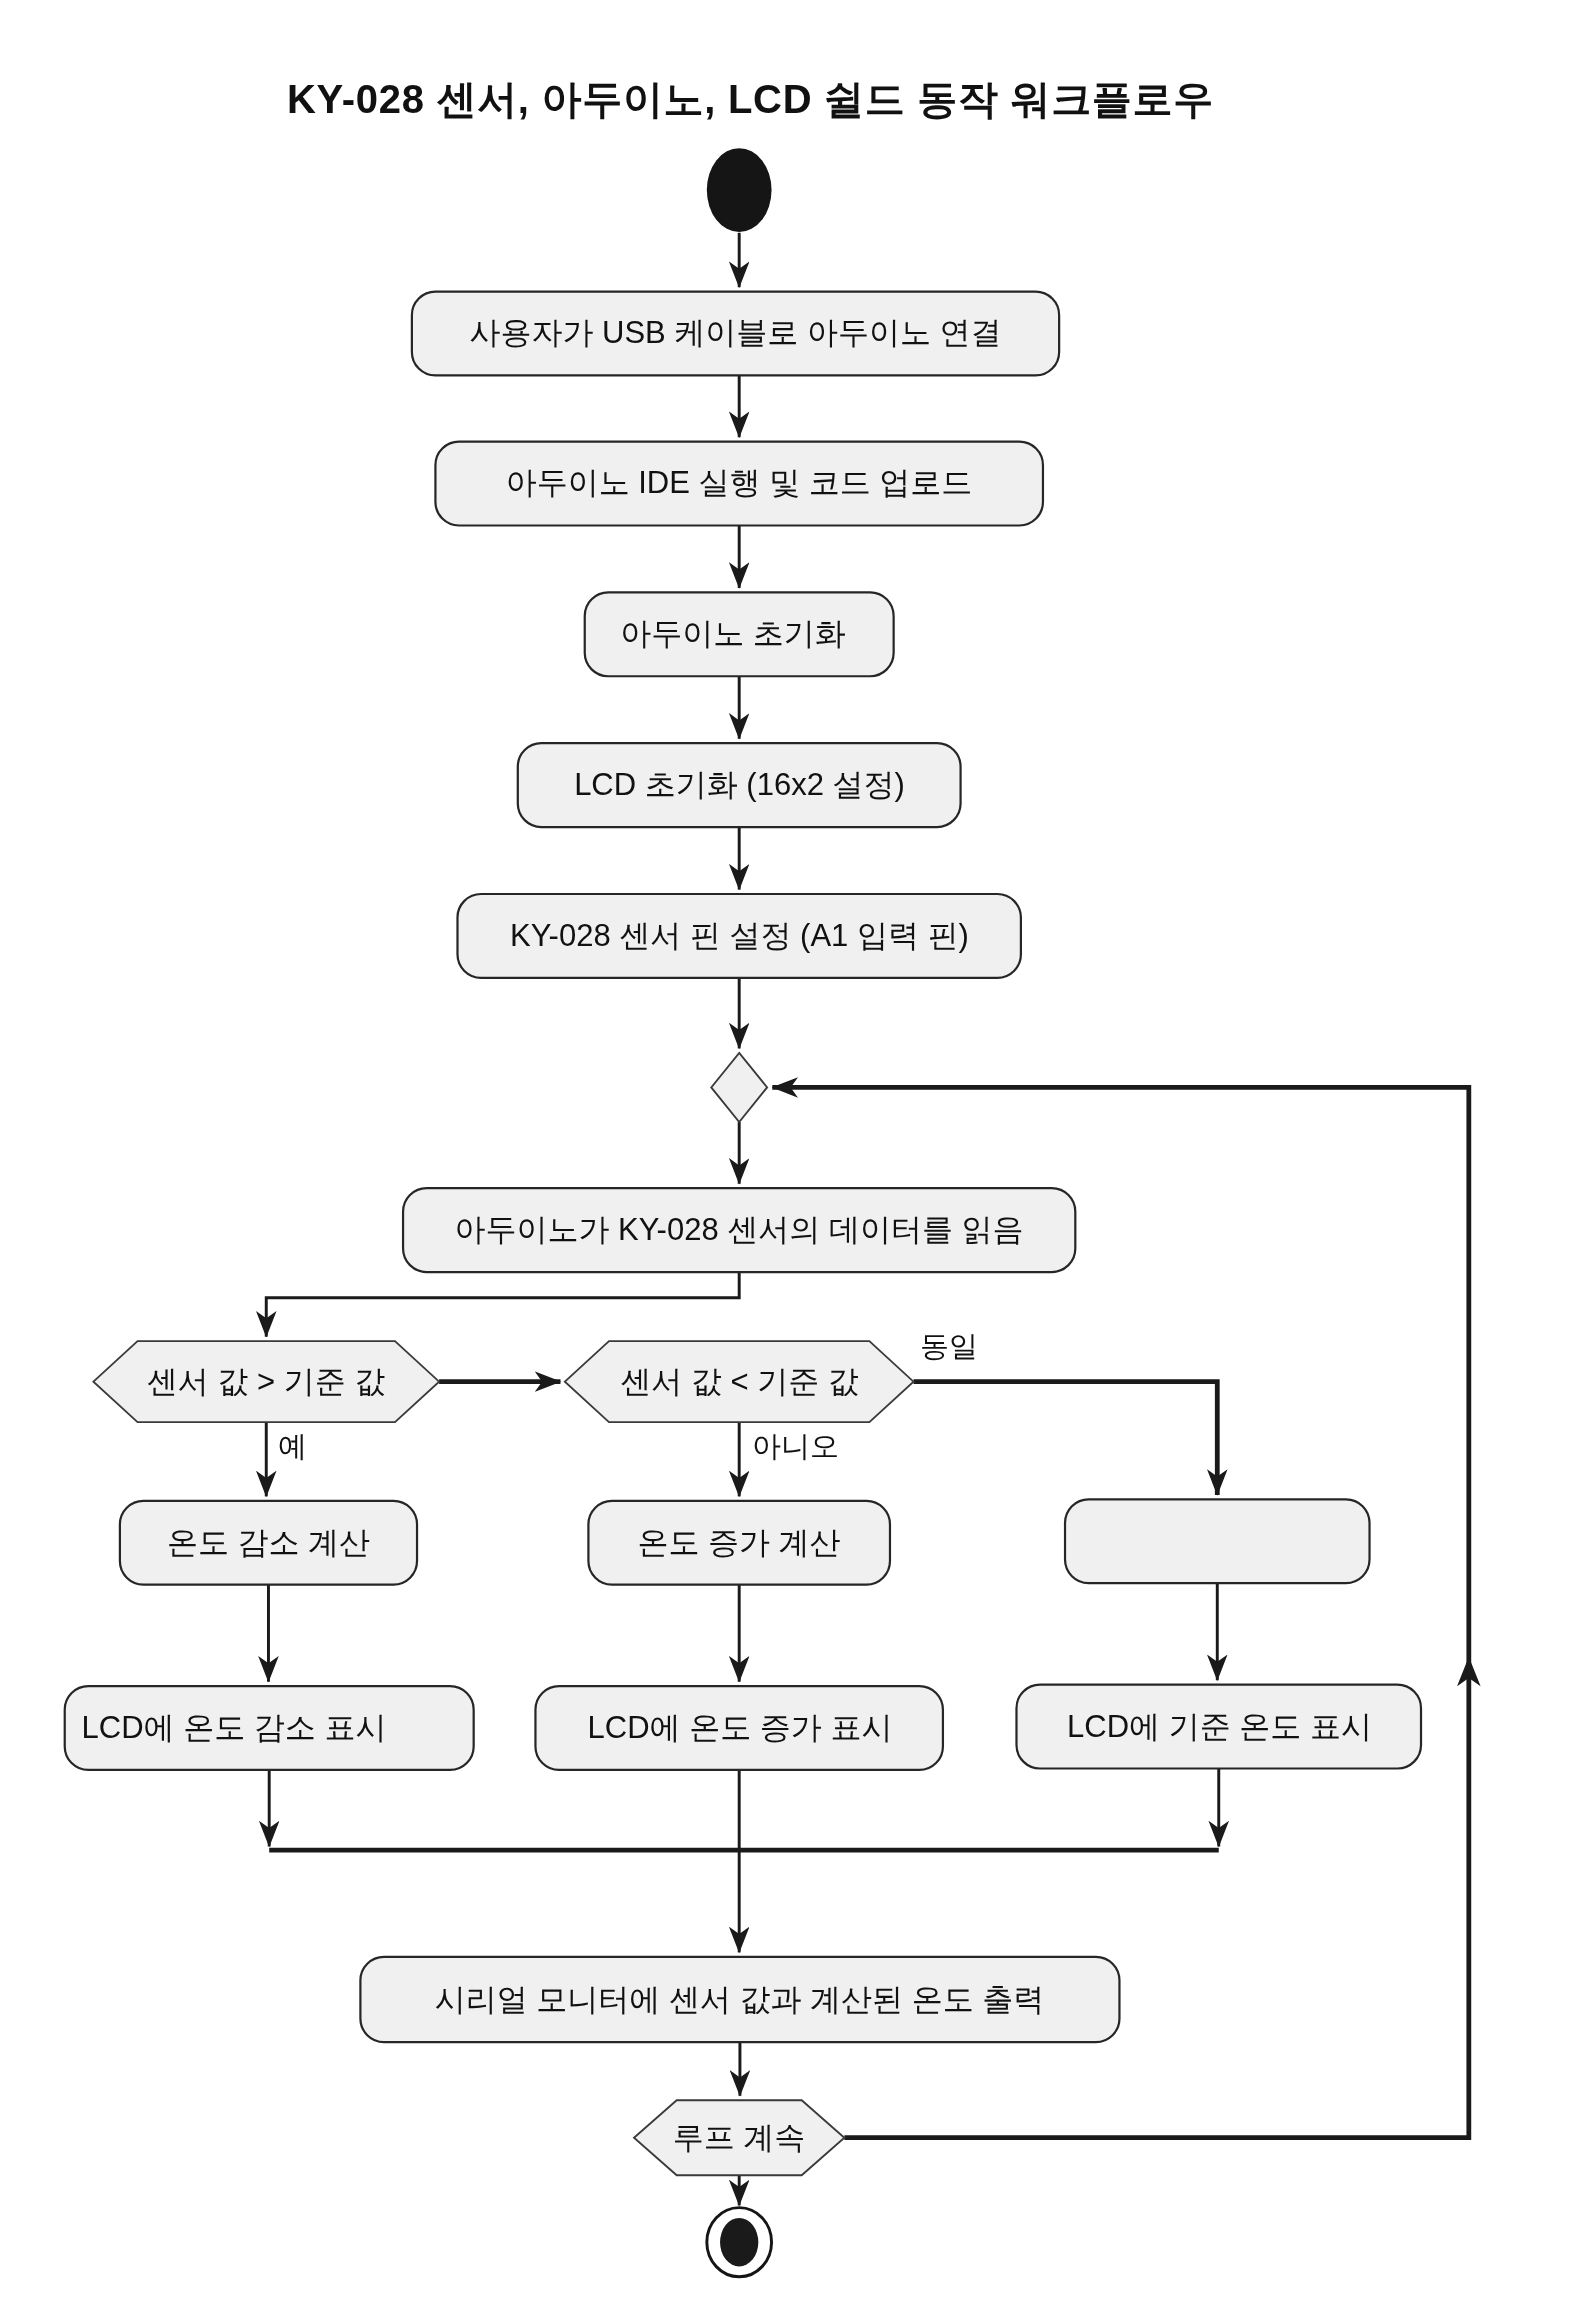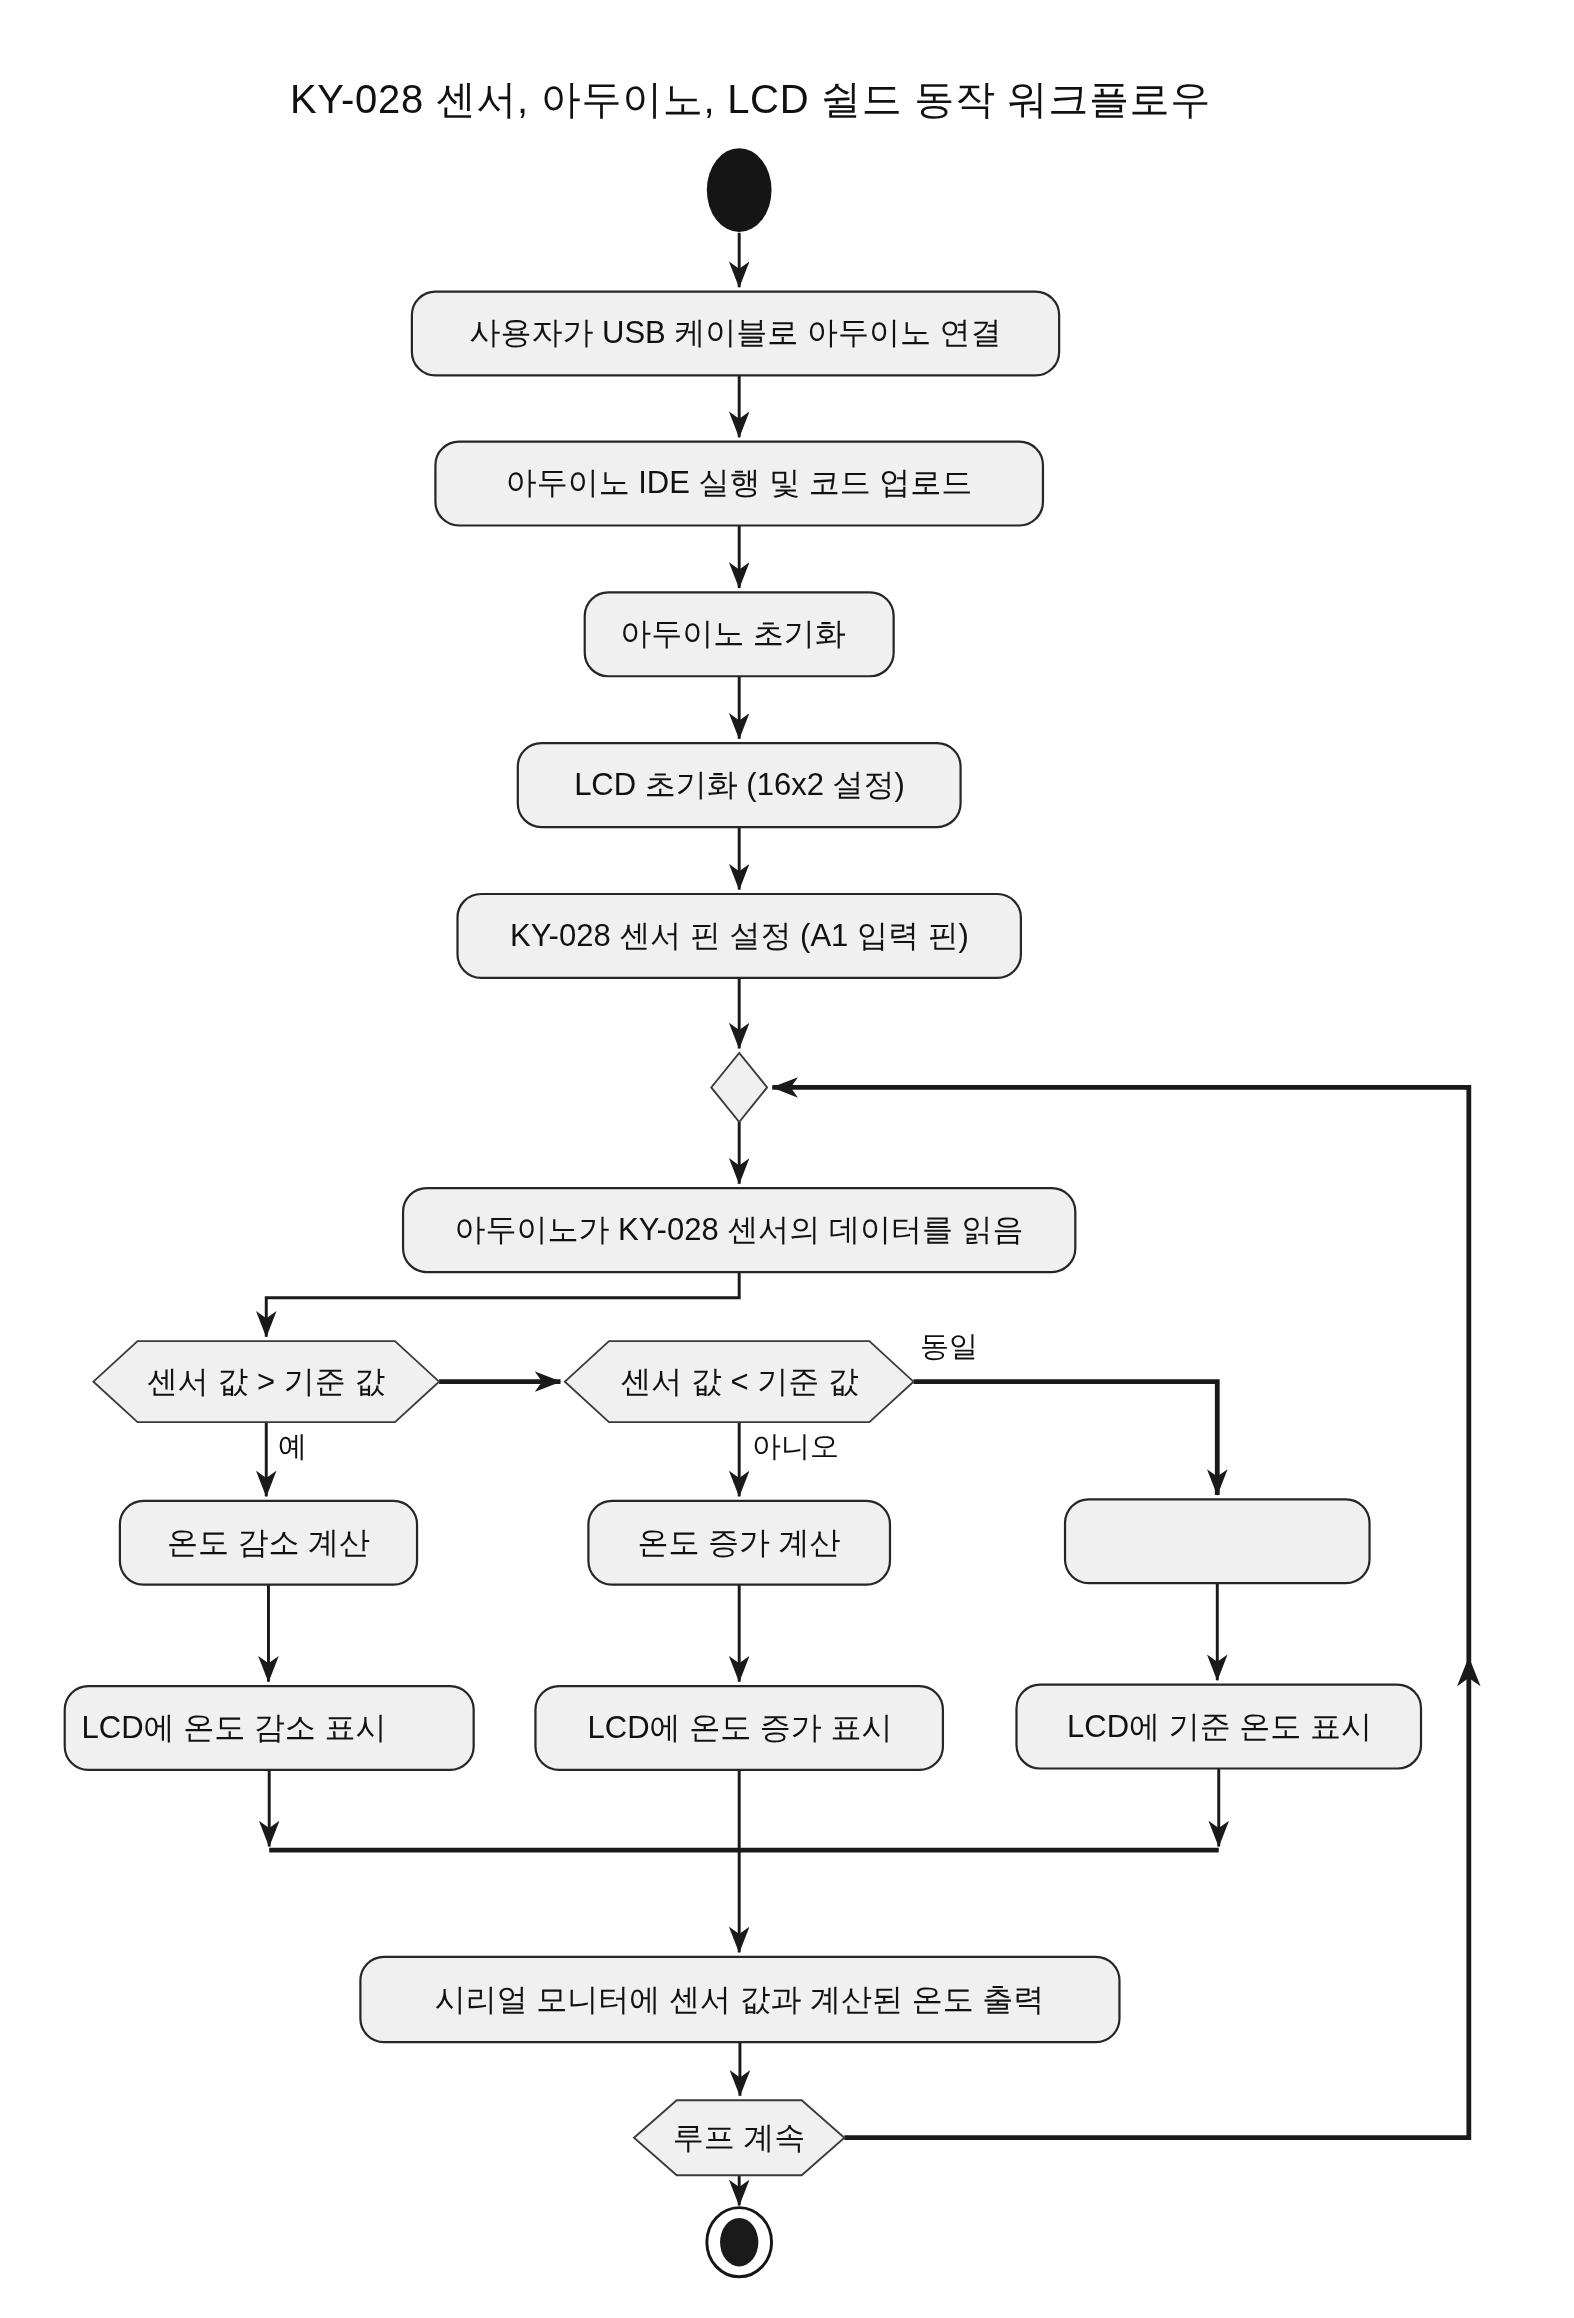--- a/index.html
+++ b/index.html
@@ -41,21 +41,21 @@
   .edge.thick {
     stroke-width: 6.5;
   }
   .diagram-title {
     position: absolute;
     left: 0;
     top: 72px;
     width: 1501px;
     text-align: center;
     font-size: 40px;
-    font-weight: 400;
+    font-weight: 700;
     letter-spacing: 0.7px;
   }
   .node-label {
     position: absolute;
     display: flex;
     align-items: center;
     justify-content: center;
     text-align: center;
     font-size: 31px;
     font-weight: 500;

